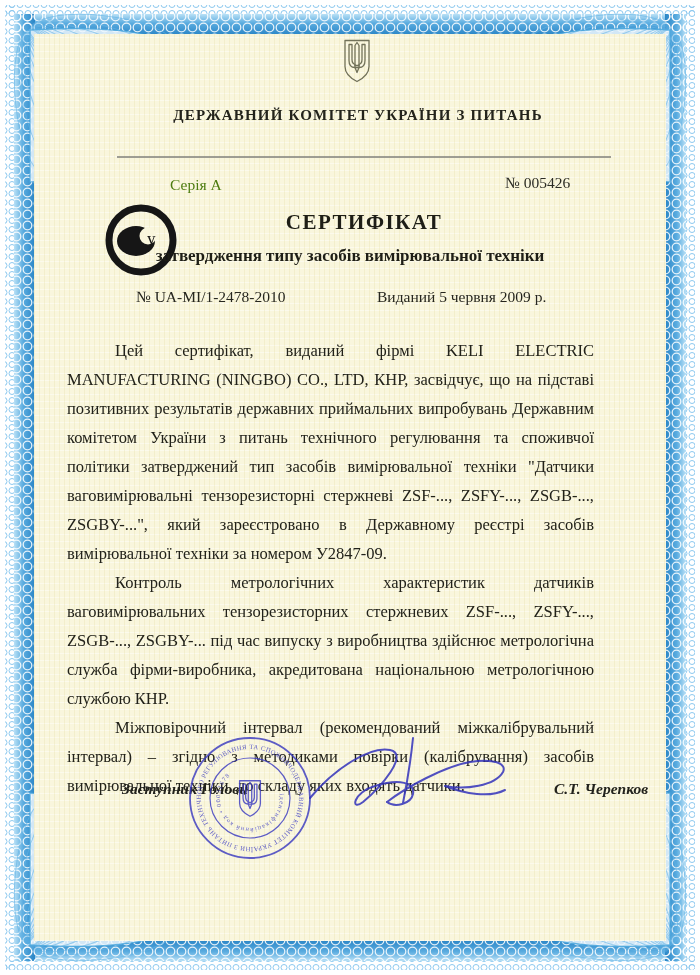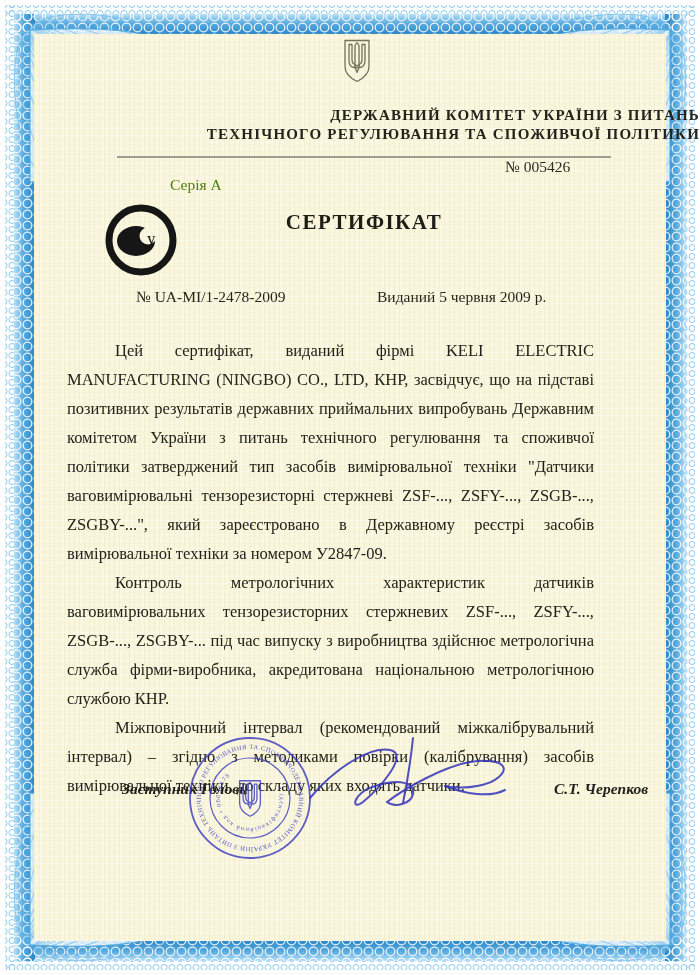--- a/index.html
+++ b/index.html
@@ -5,25 +5,25 @@
   html,body{margin:0;padding:0;}
   body{background:#d9d9d9;font-family:"Liberation Serif","DejaVu Serif",serif;}
   .page{position:relative;width:700px;height:975px;background:#ffffff;overflow:hidden;}
   .frame-svg{position:absolute;left:0;top:0;}
   .paper{position:absolute;left:34px;top:34px;width:632px;height:907px;background:#f9f6dd;}
   .paper::before{content:'';position:absolute;inset:0;pointer-events:none;
     background-image:
       repeating-linear-gradient(90deg, rgba(222,211,140,0.22) 0 1px, rgba(0,0,0,0) 1px 5px),
       repeating-linear-gradient(0deg, rgba(255,255,255,0.45) 0 1px, rgba(0,0,0,0) 1px 7px);}
   .abs{position:absolute;}
-  .header-block{left:16px;right:0;top:106px;text-align:right;font-weight:bold;
+  .header-block{left:16px;right:0;top:106px;text-align:center;font-weight:bold;
     font-size:15px;line-height:19px;letter-spacing:1.2px;color:#23231b;}
   .fold-line{left:117px;top:156px;width:494px;height:2px;background:#8d8d85;opacity:.85;}
   .series{left:170px;top:176px;font-size:15.5px;color:#4d7c0f;}
-  .doc-number{left:505px;top:158px;font-size:15.5px;color:#2c2c24;}
+  .doc-number{left:505px;top:174px;font-size:15.5px;color:#2c2c24;}
   .cert-title{left:0;right:0;top:210px;text-align:center;font-weight:bold;
     font-size:21px;letter-spacing:1.5px;color:#1e1e16;padding-left:28px;}
   .cert-subtitle{left:0;right:0;top:246px;text-align:center;font-weight:bold;
     font-size:17px;color:#1e1e16;}
   .cert-row{font-size:15.5px;color:#26261e;}
   .cert-no{left:136px;top:288px;}
   .cert-date{left:377px;top:288px;}
   .body-text{left:67px;top:336px;width:527px;}
   .body-text p{margin:0;font-size:16.5px;line-height:29px;text-align:justify;
     text-indent:48px;color:#22221a;}
@@ -121,38 +121,38 @@
   </svg>
 
   <div class="paper"></div>
 
   <svg class="abs emblem" width="30" height="46" viewBox="0 0 60 90">
     <use href="#tryzub" stroke-width="2.6"></use>
   </svg>
 
   <div class="abs header-block">
     <div>ДЕРЖАВНИЙ КОМІТЕТ УКРАЇНИ З ПИТАНЬ</div>
-    <div>ТЕХНІЧНОГО РЕГУЛЮВАННЯ ТА СПОЖИВЧОЇ ПОЛІТИКИ</div>
   </div>
 
   <div class="abs fold-line"></div>
 
   <div class="abs series">Серія А</div>
   <div class="abs doc-number">№ 005426</div>
 
   <svg class="abs approval" width="80" height="80" viewBox="0 0 80 80">
     <circle cx="40" cy="40" r="32" fill="none" stroke="#161616" stroke-width="7"></circle>
     <ellipse cx="35" cy="41" rx="19" ry="15" fill="#161616"></ellipse>
     <circle cx="47" cy="36" r="8.5" fill="#f9f6dd"></circle>
     <text x="46" y="44" font-size="17" font-family="Liberation Serif, serif" fill="#161616">у</text>
   </svg>
 
   <div class="abs cert-title">СЕРТИФІКАТ</div>
+  <div class="abs cert-subtitle">затвердження типу засобів вимірювальної техніки</div>
 
-  <div class="abs cert-row cert-no">№  UA-MI/1-2478-2009</div>
+  <div class="abs cert-row cert-no">№  UA-MI/1-2478-2010</div>
   <div class="abs cert-row cert-date">Виданий 5 червня 2009 р.</div>
 
   <div class="abs body-text">
     <p>Цей сертифікат, виданий фірмі KELI ELECTRIC MANUFACTURING (NINGBO) CO., LTD, КНР, засвідчує, що на підставі позитивних результатів державних приймальних випробувань Державним комітетом України з питань технічного регулювання та споживчої політики затверджений тип засобів вимірювальної техніки "Датчики ваговимірювальні тензорезисторні стержневі ZSF-..., ZSFY-..., ZSGB-..., ZSGBY-...", який зареєстровано в Державному реєстрі засобів вимірювальної техніки за номером У2847-09.</p>
     <p>Контроль метрологічних характеристик датчиків ваговимірювальних тензорезисторних стержневих ZSF-..., ZSFY-..., ZSGB-..., ZSGBY-... під час випуску з виробництва здійснює метрологічна служба фірми-виробника, акредитована національною метрологічною службою КНР.</p>
     <p>Міжповірочний інтервал (рекомендований міжкалібрувальний інтервал) – згідно з методиками повірки (калібрування) засобів вимірювальної техніки, до складу яких входять датчики.</p>
   </div>
 
   <div class="abs sig-label">Заступник Голови</div>
   <div class="abs sig-name">С.Т. Черепков</div>

